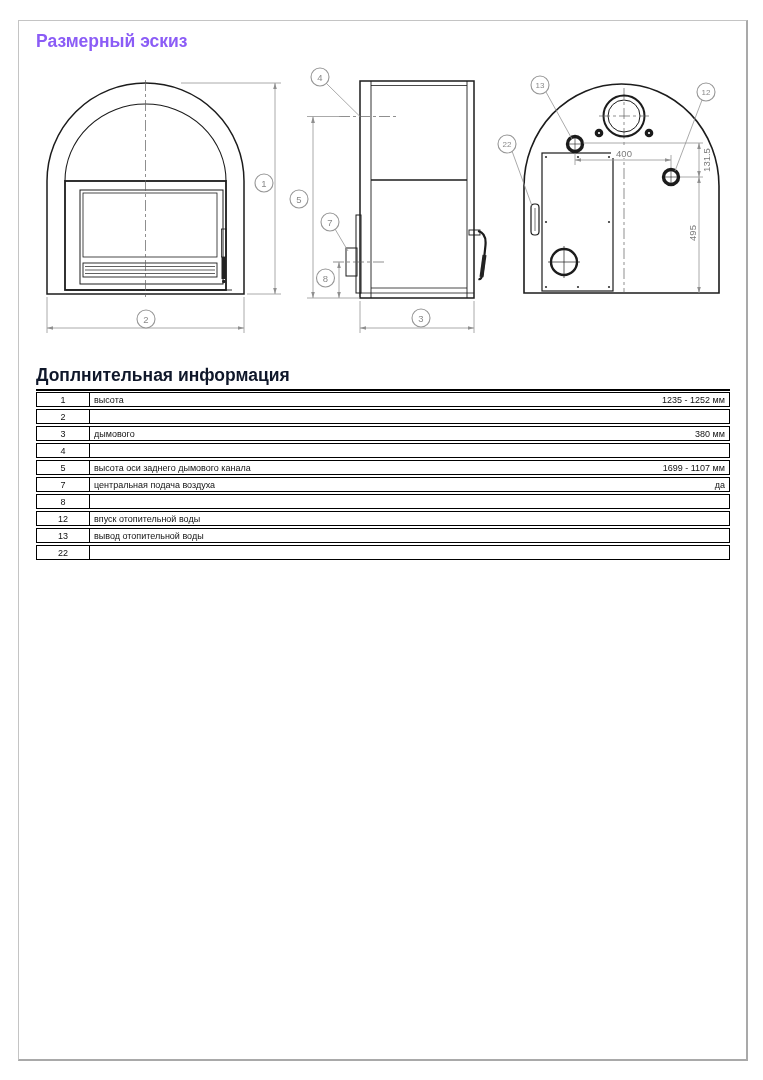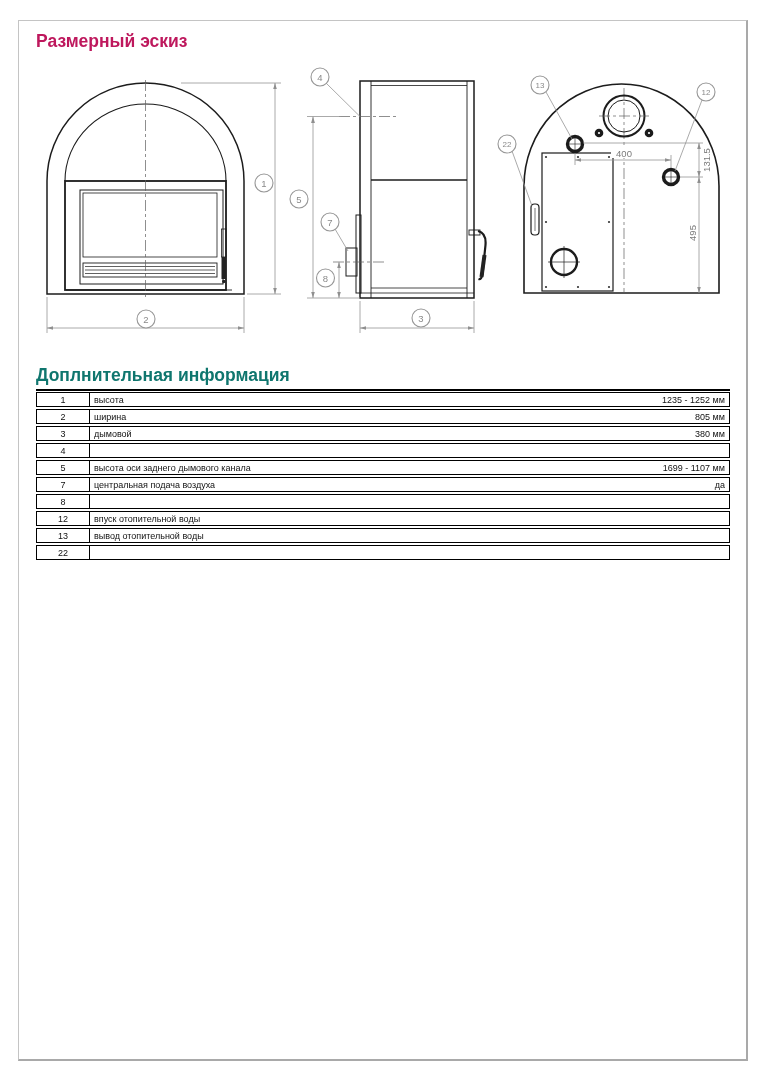--- a/index.html
+++ b/index.html
@@ -1,20 +1,20 @@
 <!DOCTYPE html>
 <html><head>
 <meta charset="utf-8">
 <style>
   html,body{margin:0;padding:0;background:#fff;}
   body{width:763px;height:1080px;position:relative;font-family:"Liberation Sans","DejaVu Sans",sans-serif;}
   .page{position:absolute;left:18px;top:20px;width:727px;height:1038px;background:#fff;
         border:1px solid #c4c4c4;border-right:2px solid #a9a9a9;border-bottom:2px solid #a9a9a9;}
-  .h1{position:absolute;left:17px;top:10px;font-size:17.5px;font-weight:bold;color:#be185d;}
-  .h2{position:absolute;left:17px;top:344px;font-size:17.5px;font-weight:bold;color:#0f766e;}
+  .h1{position:absolute;left:17px;top:10px;font-size:17.5px;font-weight:bold;color:#8b5cf6;}
+  .h2{position:absolute;left:17px;top:344px;font-size:17.5px;font-weight:bold;color:#0f172a;}
   .drawing{position:absolute;left:0;top:40px;}
   .rule{position:absolute;left:17px;top:368px;width:694px;height:2px;background:#000;}
   .spec-table{position:absolute;left:17px;top:371px;width:694px;}
   .trow{display:flex;border:1px solid #000;margin-bottom:2px;height:13px;align-items:stretch;
         font-size:9px;color:#111;}
   .tnum{width:52px;border-right:1px solid #000;display:flex;align-items:center;justify-content:center;}
   .tmain{flex:1;display:flex;align-items:center;justify-content:space-between;padding:0 4px;overflow:hidden;gap:12px;}
   .tlabel{white-space:nowrap;}
   .tvalue{white-space:nowrap;}
   svg text{font-family:"Liberation Sans","DejaVu Sans",sans-serif;}
@@ -218,29 +218,25 @@
   <div class="spec-table">
     <div class="trow">
       <div class="tnum">1</div>
       <div class="tmain">
           <span class="tlabel">высота</span>
           <span class="tvalue">1235 - 1252 мм</span>
         </div>
     </div>
     <div class="trow">
       <div class="tnum">2</div>
-      <div class="tmain">
-          <span class="tlabel">ширина</span>
-          <span class="tvalue">805 мм</span>
-        </div>
     </div>
     <div class="trow">
       <div class="tnum">3</div>
       <div class="tmain">
-          <span class="tlabel">дымовой</span>
+          <span class="tlabel">дымового</span>
           <span class="tvalue">380 мм</span>
         </div>
     </div>
     <div class="trow">
       <div class="tnum">4</div>
     </div>
     <div class="trow">
       <div class="tnum">5</div>
       <div class="tmain">
           <span class="tlabel">высота оси заднего дымового канала</span>

